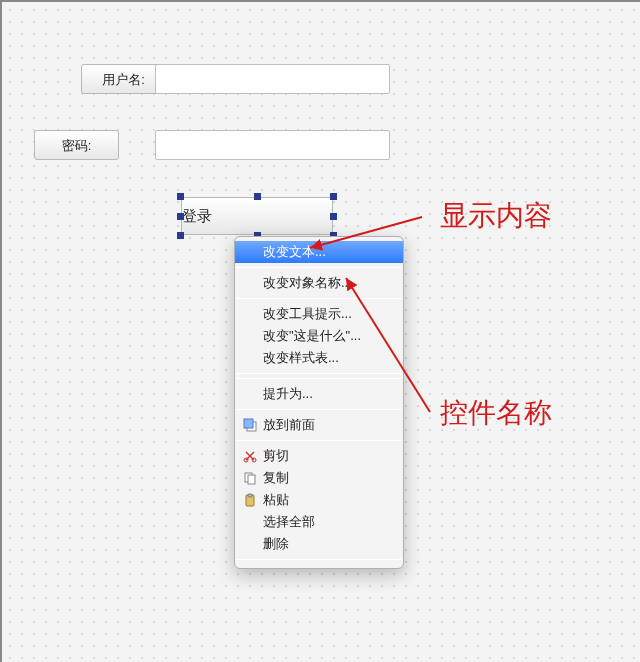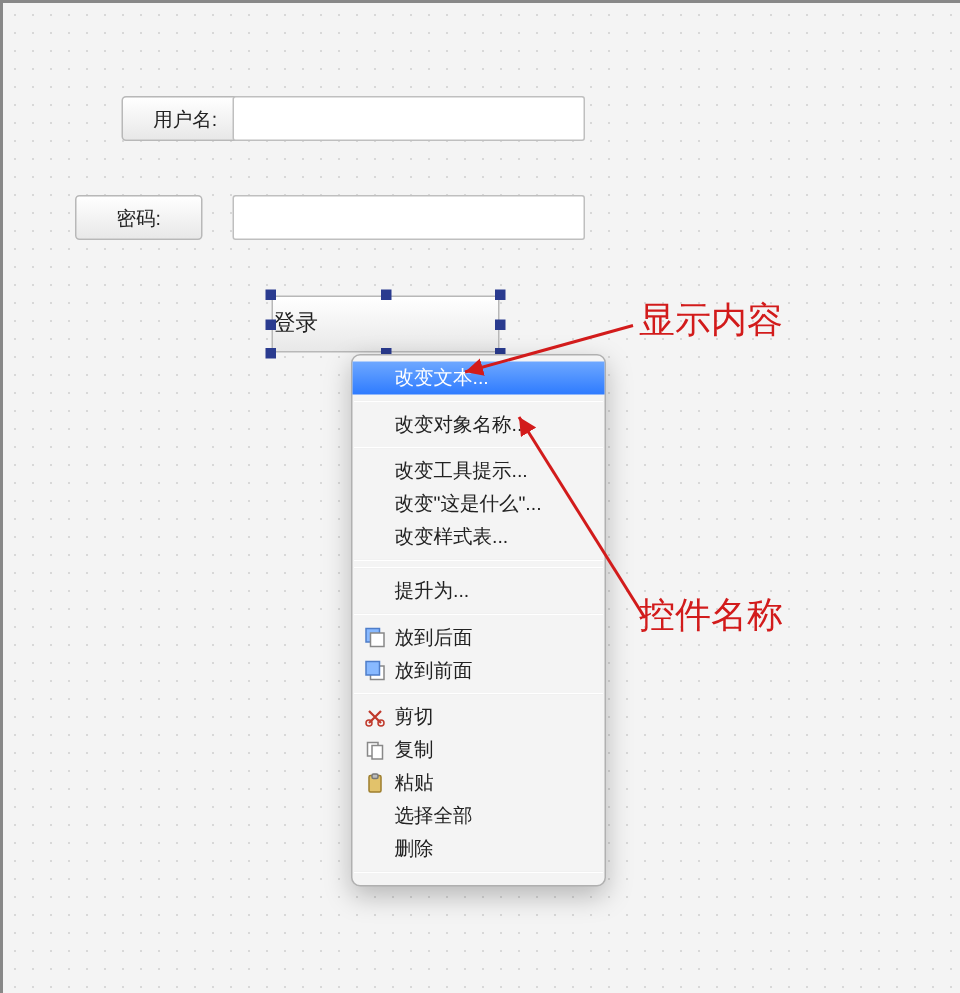--- a/index.html
+++ b/index.html
@@ -123,33 +123,34 @@
     display: flex;
     align-items: center;
     justify-content: center;
   }
   .ctx-icon svg { width: 14px; height: 14px; display: block; }
 
   
   .anno {
     position: absolute;
     color: #d21b1b;
-    font-size: 24px;
+    font-size: 28px;
     font-family: Liberation Mono, monospace;
     white-space: nowrap;
+    margin-left: 14px;
   }
   .arrow-svg { position: absolute; pointer-events: none; }
 </style>
 </head>
 <body>
 
 <div class="field-label" style="left:48px; top:62px;margin-left:31px;">用户名:</div>
 <div class="text-input" style="left:153px; top:62px;"></div>
 
-<div class="field-label" style="left:48px; top:128px;">密码:</div>
+<div class="field-label" style="left:32px; top:128px;">密码:</div>
 <div class="text-input" style="left:153px; top:128px;"></div>
 
 <div class="login-wrap">
   <div class="login-btn">登录</div>
   <div class="handle h-tl"></div>
   <div class="handle h-tm"></div>
   <div class="handle h-tr"></div>
   <div class="handle h-ml"></div>
   <div class="handle h-mr"></div>
   <div class="handle h-bl"></div>
@@ -175,29 +176,20 @@
 
   <div class="ctx-sep"></div>
 
   <div class="ctx-item">提升为...</div>
 
   <div class="ctx-sep"></div>
 
   <div class="ctx-item">
     <span class="ctx-icon">
       <svg viewBox="0 0 14 14">
-          <rect x="1" y="1" width="9" height="9" fill="#88b9ff" stroke="#4e7dc9"></rect>
-          <rect x="4" y="4" width="9" height="9" fill="#fff" stroke="#888"></rect>
-        </svg>
-    </span>
-    <span>放到后面</span>
-  </div>
-  <div class="ctx-item">
-    <span class="ctx-icon">
-      <svg viewBox="0 0 14 14">
           <rect x="4" y="4" width="9" height="9" fill="#fff" stroke="#888"></rect>
           <rect x="1" y="1" width="9" height="9" fill="#88b9ff" stroke="#4e7dc9"></rect>
         </svg>
     </span>
     <span>放到前面</span>
   </div>
 
   <div class="ctx-sep"></div>
 
   <div class="ctx-item">

